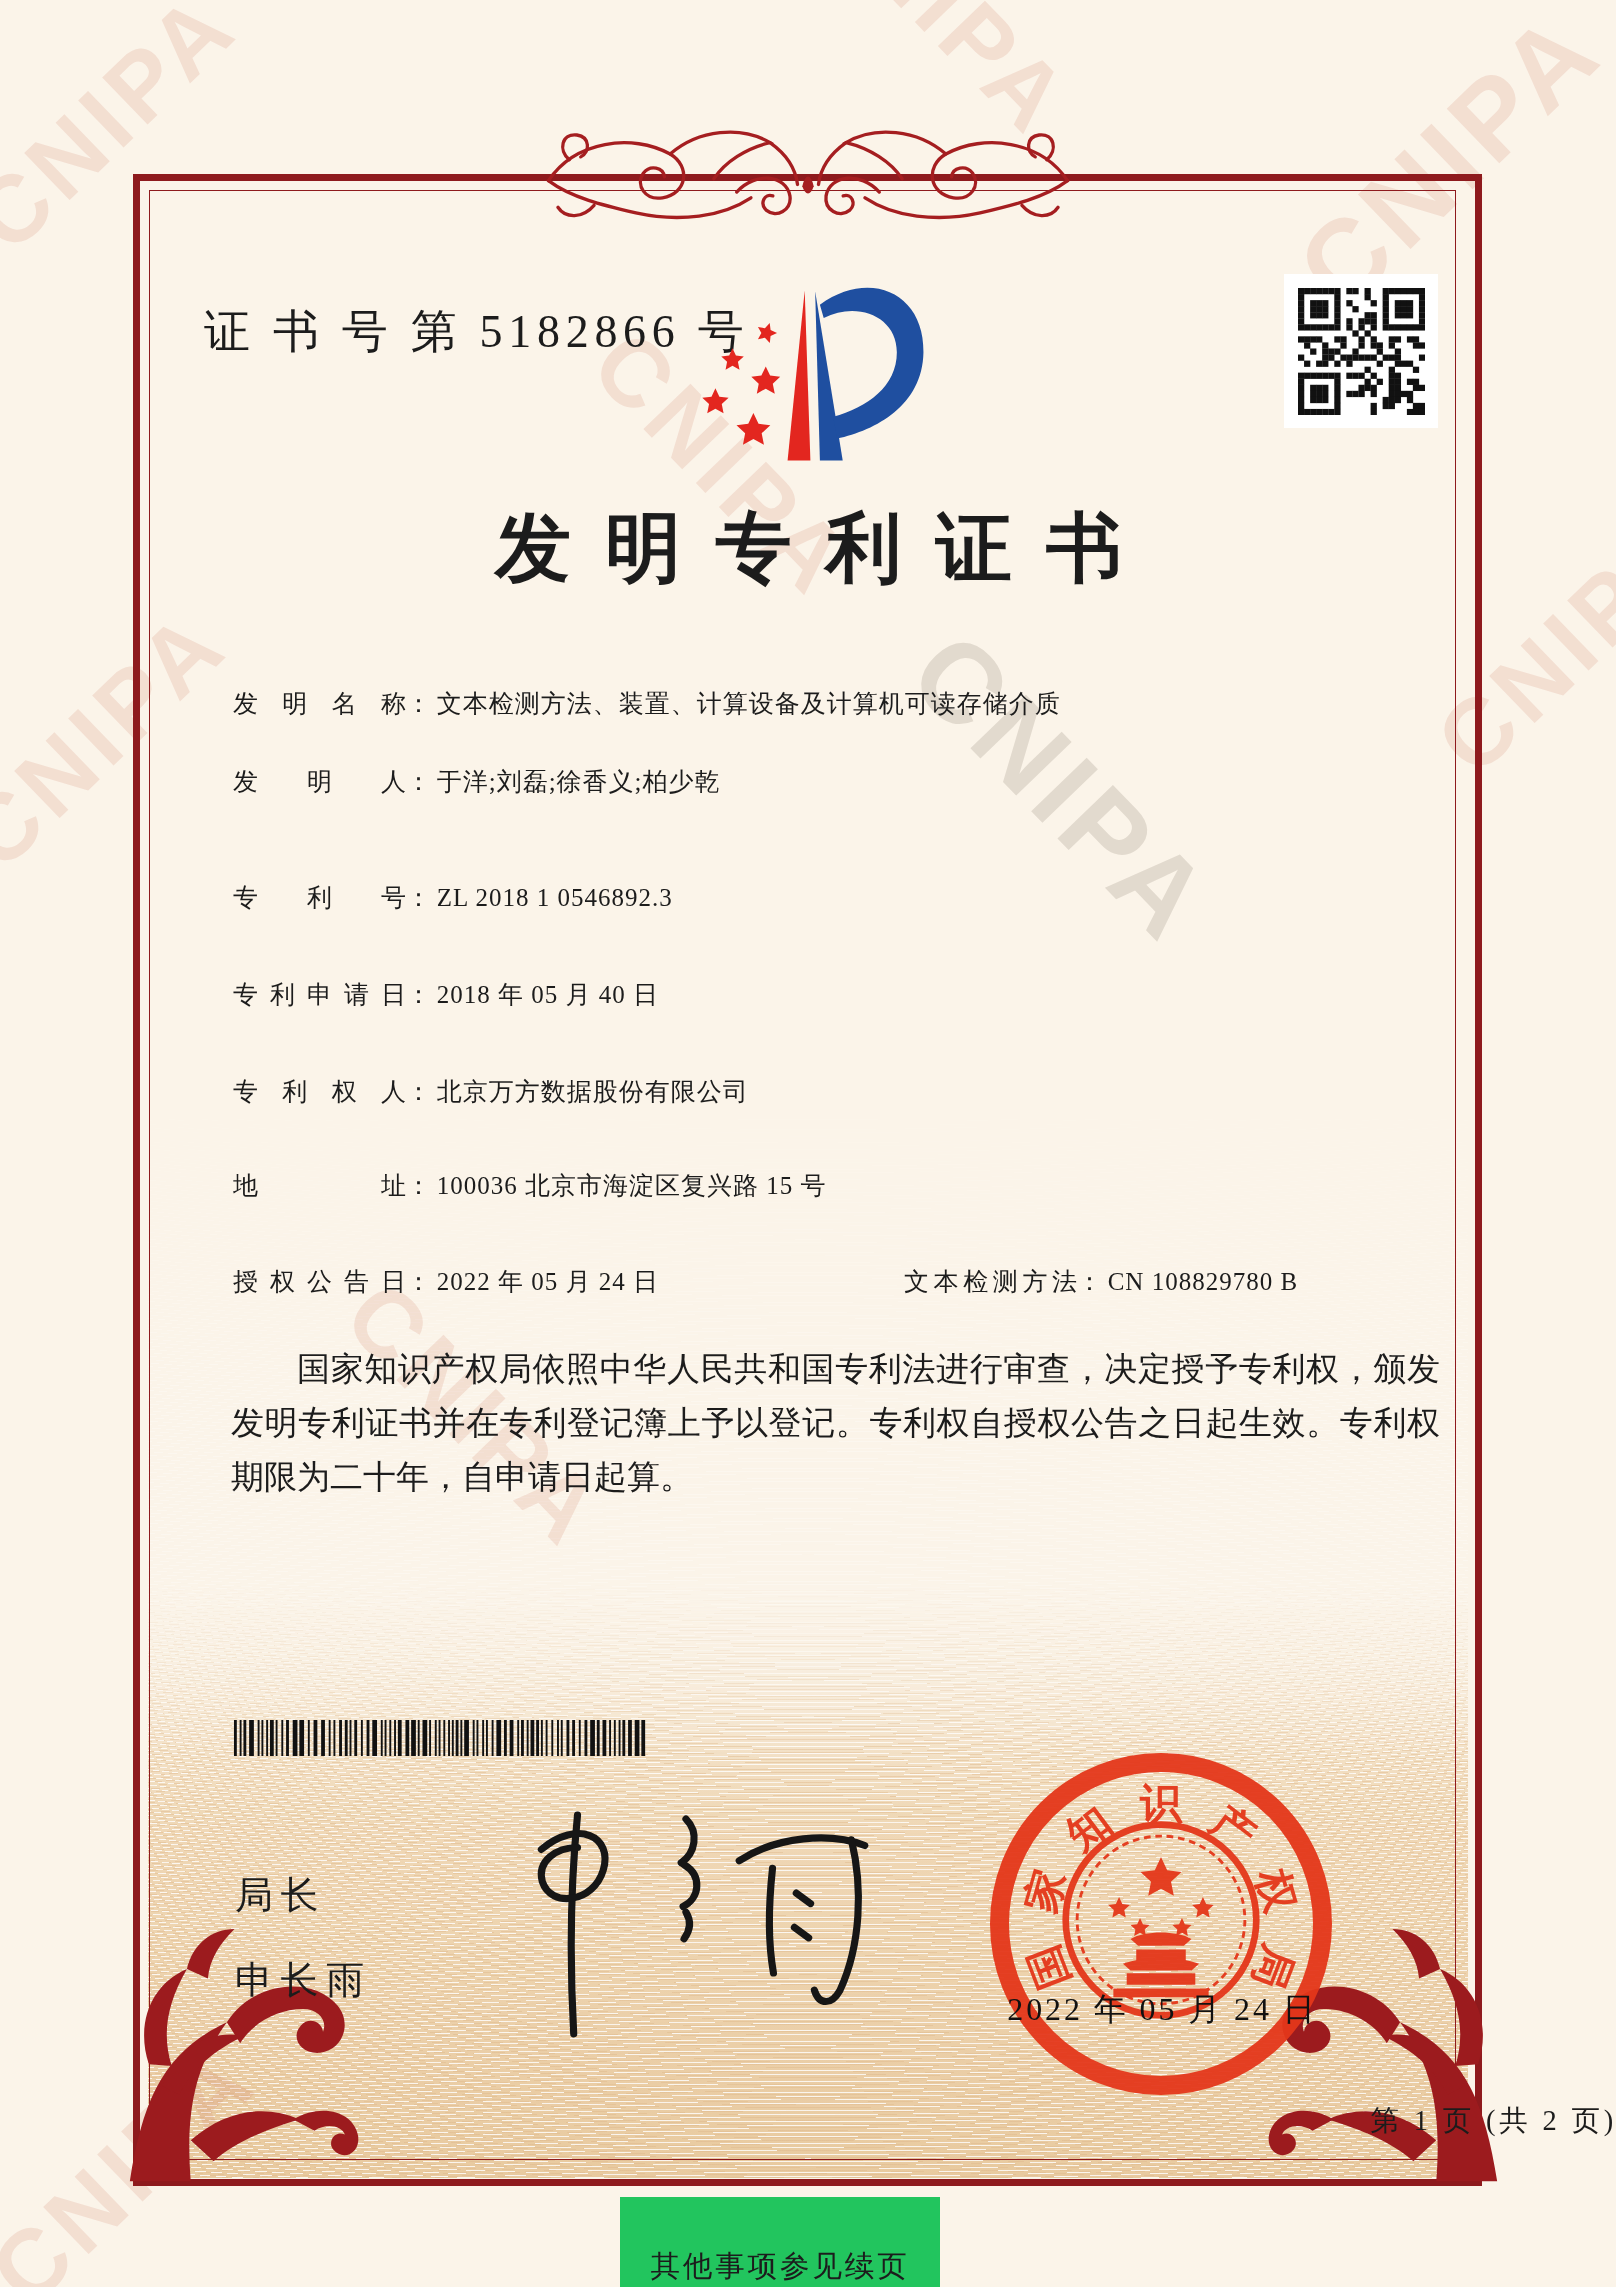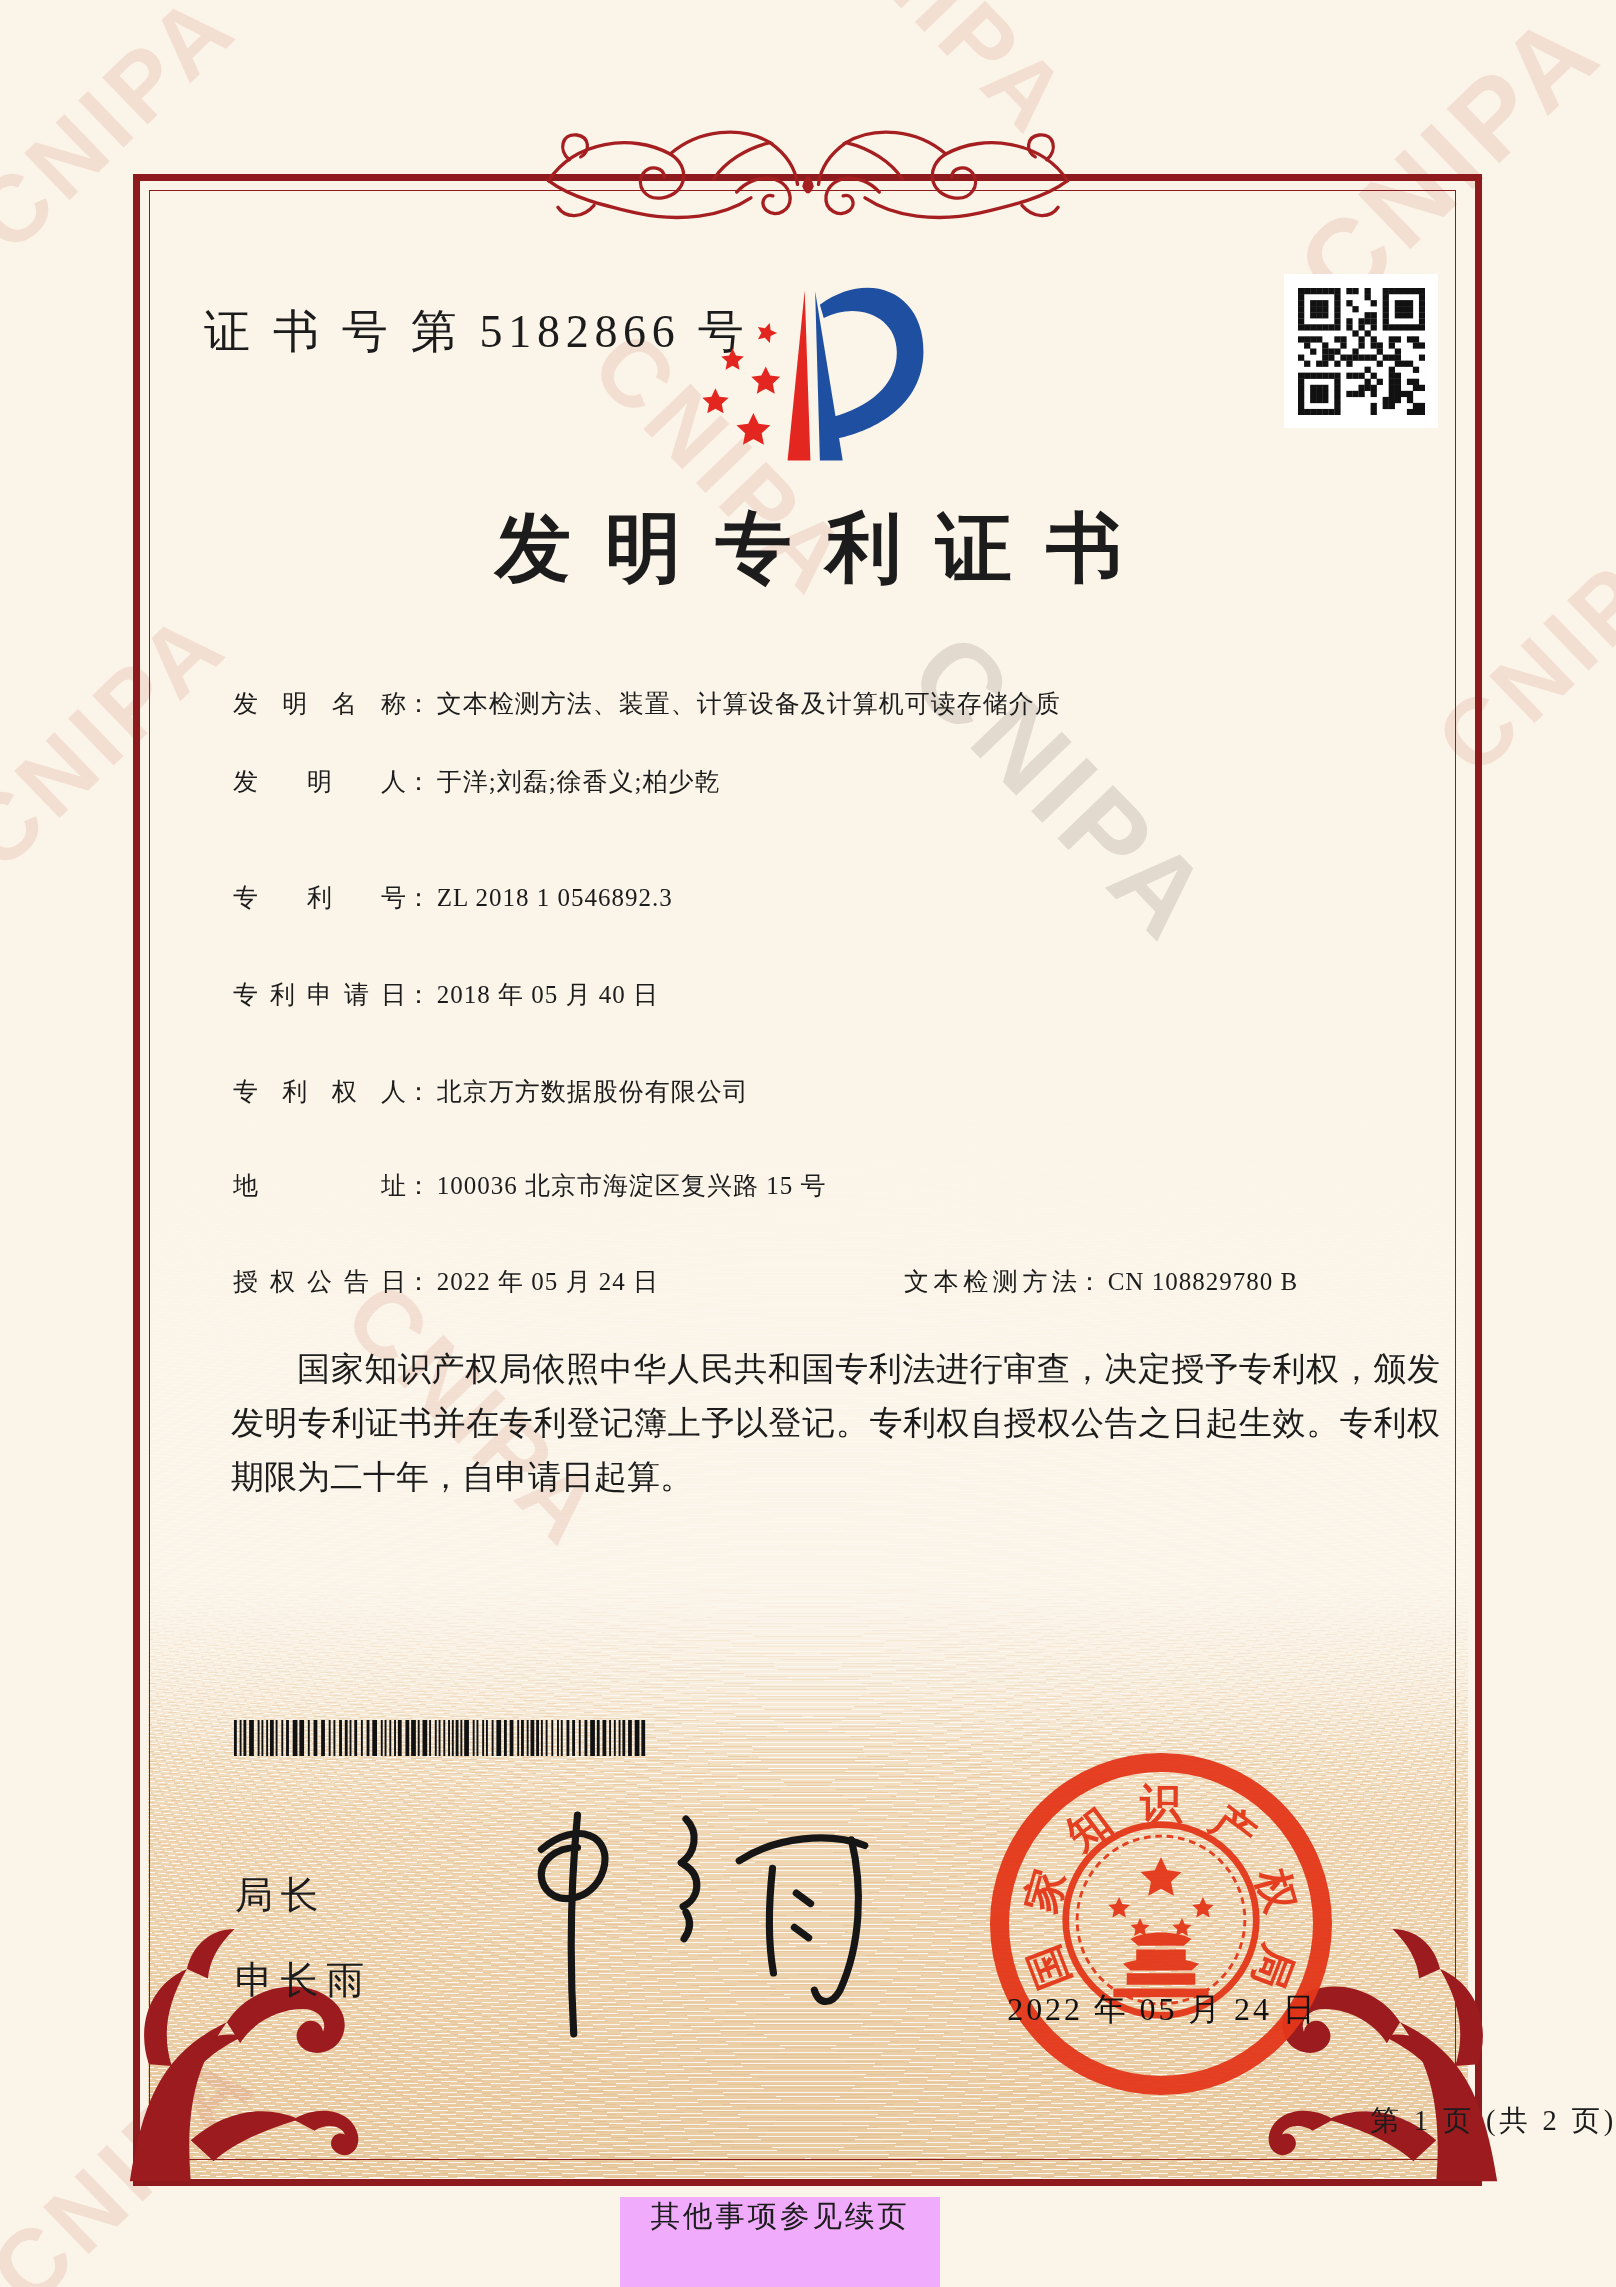--- a/index.html
+++ b/index.html
@@ -100,22 +100,22 @@
   .sc2{transform:rotate(-37deg)  translateY(-120px)}
   .sc3{transform:rotate(0deg)    translateY(-120px)}
   .sc4{transform:rotate(37deg)   translateY(-120px)}
   .sc5{transform:rotate(74deg)   translateY(-120px)}
   .sc6{transform:rotate(111deg)  translateY(-120px)}
   .emblem{position:absolute;left:50%;top:50%;transform:translate(-50%,-52%)}
   .seal-date{position:absolute;left:995px;top:1988px;width:335px;text-align:center;z-index:7;
     font-size:32px;letter-spacing:2.9px;color:#111}
   
   .page-info{position:absolute;left:0;right:0;top:2102px;text-align:right;font-size:28.5px;z-index:5;letter-spacing:3.8px}
-  .continuation{position:absolute;left:620px;top:2197px;width:320px;height:90px;background:#f0abfc;z-index:4;
-    text-align:center;font-size:29.5px;letter-spacing:2.9px;padding-top:0;display:flex;align-items:flex-start;justify-content:center}
+  .continuation{position:absolute;left:620px;top:2197px;width:320px;height:90px;background:#22c55e;z-index:4;
+    text-align:center;font-size:29.5px;letter-spacing:2.9px;padding-top:0;display:flex;align-items:flex-end;justify-content:center}
 </style>
 </head>
 <body>
 
 <div class="waves mid"></div>
 <div class="waves low"></div>
 
 <div class="wm wm1">CNIPA</div>
 <div class="wm wm2">CNIPA</div>
 <div class="wm wm3 big">CNIPA</div>

